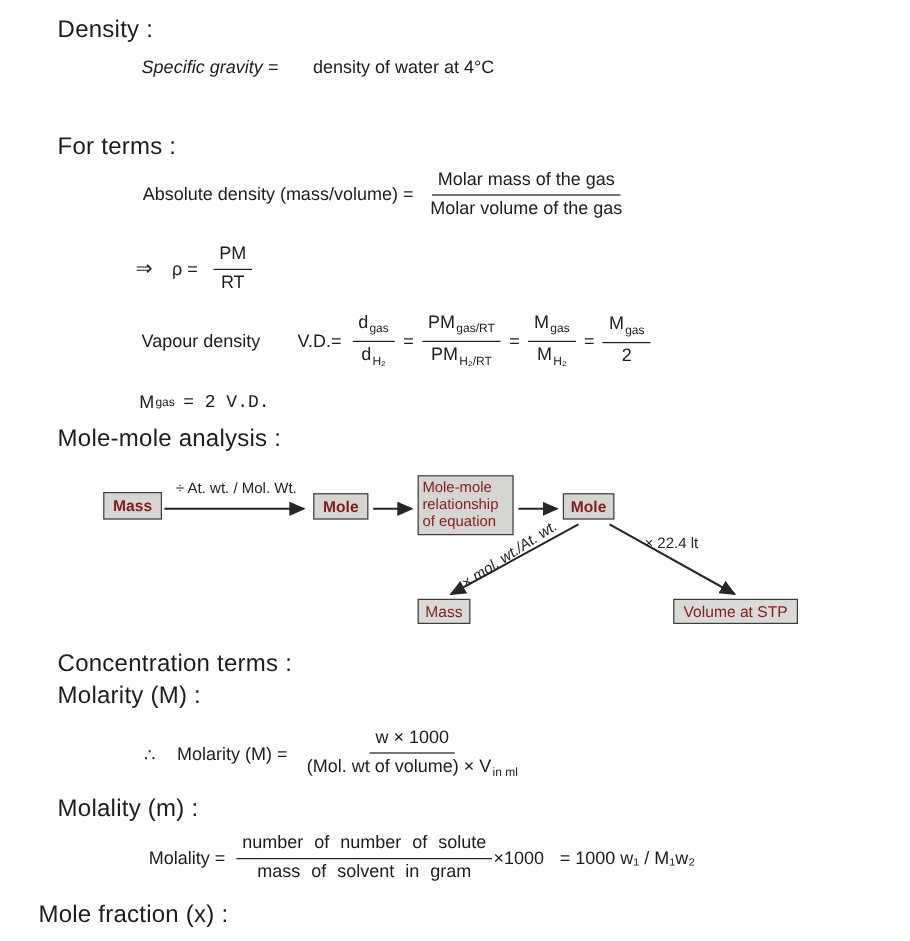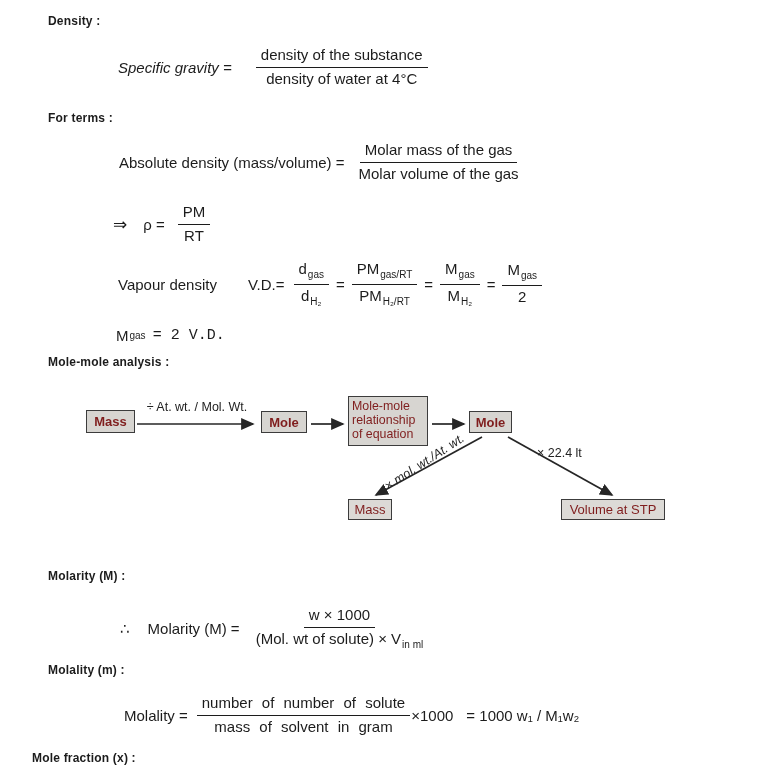--- a/index.html
+++ b/index.html
@@ -1,21 +1,21 @@
 <!DOCTYPE html>
 <html><head>
 <meta charset="utf-8">
 <style>
   html,body{margin:0;padding:0;background:#ffffff;}
   .page{
     position:relative;width:758px;height:784px;background:#ffffff;
     font-family:"Liberation Sans","DejaVu Sans",sans-serif;
     color:#1c1c1c;font-size:15px;overflow:hidden;
   }
-  .hdr{position:absolute;font-weight:bold;font-size:12px;letter-spacing:.2px;}
+  .hdr{position:absolute;font-weight:normal;font-size:20px;letter-spacing:.2px;}
   .eqrow{position:absolute;display:flex;align-items:center;white-space:nowrap;}
   .frac{display:inline-flex;flex-direction:column;align-items:center;text-align:center;line-height:1.25;}
   .frac .num{border-bottom:1.5px solid #1c1c1c;padding:0 5px 2px 5px;}
   .frac .den{padding:2px 5px 0 5px;}
   .sb{font-size:10px;vertical-align:-4px;margin-left:1px;letter-spacing:0;}
   .gap-sm{margin:0 7px;}
   
   .fc{position:absolute;left:85px;top:391px;width:610px;height:140px;font-size:12.5px;color:#222;}
   .fc svg{position:absolute;left:0;top:0;}
   .fbox{
@@ -31,21 +31,20 @@
 </head>
 <body>
 
 <div class="page">
 
   <div class="hdr" style="left:48px;top:14px;">Density :</div>
 
   <div class="eqrow" style="left:118px;top:46px;">
     <span style="margin-right:24px;font-style:italic;">Specific gravity =</span>
     <span class="frac">
-      <span class="num">density of the substance</span>
       <span class="den">density of water at 4°C</span>
     </span>
   </div>
 
   <div class="hdr" style="left:48px;top:111px;">For terms :</div>
 
   <div class="eqrow" style="left:95px;top:141px;">
     <span style="margin-right:9px;margin-left:24px;">Absolute density (mass/volume) =</span>
     <span class="frac">
       <span class="num">Molar mass of the gas</span>
@@ -112,28 +111,29 @@
     <div class="fc-label" style="left:54px;top:9px;width:116px;text-align:center;">÷ At. wt. / Mol. Wt.</div>
     <div class="fbox bold" style="left:176px;top:20px;width:46px;height:22px;">Mole</div>
     <div class="fbox" style="left:263px;top:5px;width:80px;height:50px;font-size:12.4px;line-height:1.12;padding:2px 3px;text-align:left;justify-content:flex-start;">Mole-mole relationship of equation</div>
     <div class="fbox bold" style="left:384px;top:20px;width:43px;height:22px;">Mole</div>
     <div class="fc-label rot" style="left:262px;top:64px;width:155px;text-align:center;">× mol. wt./At. wt.</div>
     <div class="fc-label" style="left:452px;top:55px;">× 22.4 lt</div>
     <div class="fbox thin" style="left:263px;top:108px;width:44px;height:21px;">Mass</div>
     <div class="fbox thin" style="left:476px;top:108px;width:104px;height:21px;">Volume at STP</div>
   </div>
 
+  <div class="hdr" style="left:48px;top:542px;">Concentration terms :</div>
   <div class="hdr" style="left:48px;top:569px;">Molarity (M) :</div>
 
   <div class="eqrow" style="left:120px;top:606px;">
     <span style="margin-right:18px;">∴</span>
     <span style="margin-right:11px;">Molarity (M) =</span>
     <span class="frac">
       <span class="num">w × 1000</span>
-      <span class="den"><span>(Mol. wt of solute) × V</span><span class="sb">in ml</span></span>
+      <span class="den"><span>(Mol. wt of volume) × V</span><span class="sb">in ml</span></span>
     </span>
   </div>
 
   <div class="hdr" style="left:48px;top:663px;">Molality (m) :</div>
 
   <div class="eqrow" style="left:124px;top:694px;">
     <span style="margin-right:9px;">Molality =</span>
     <span class="frac">
       <span class="num wsp">number of number of solute</span>
       <span class="den wsp">mass of solvent in gram</span>

